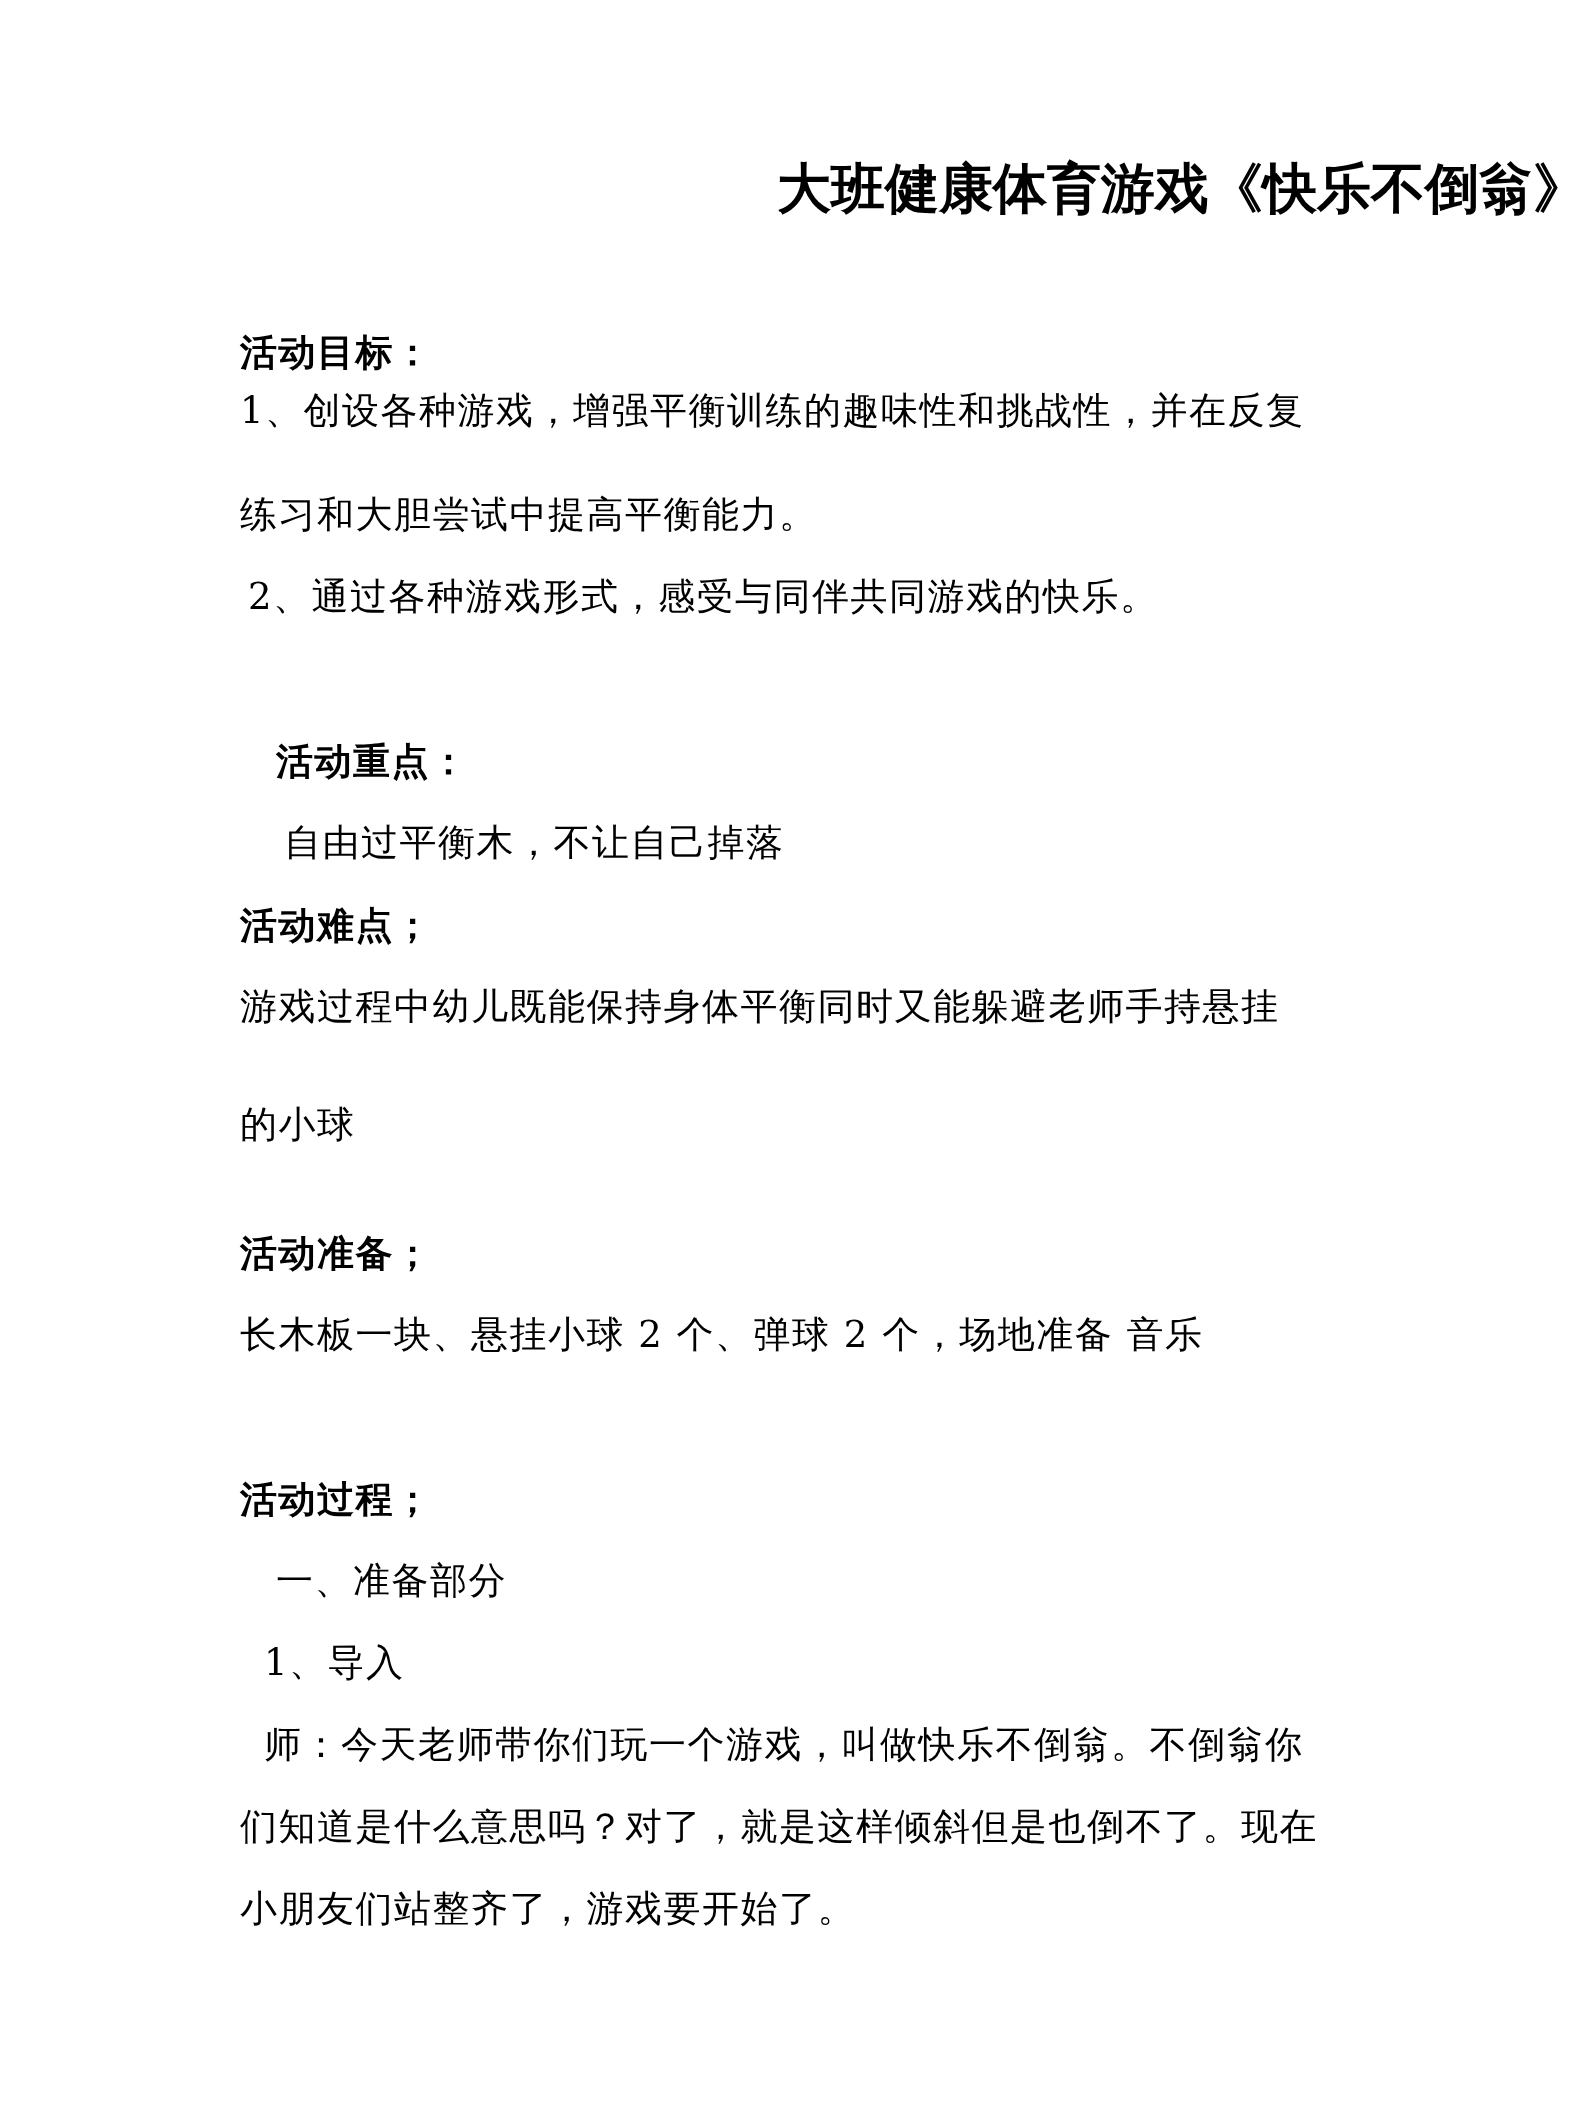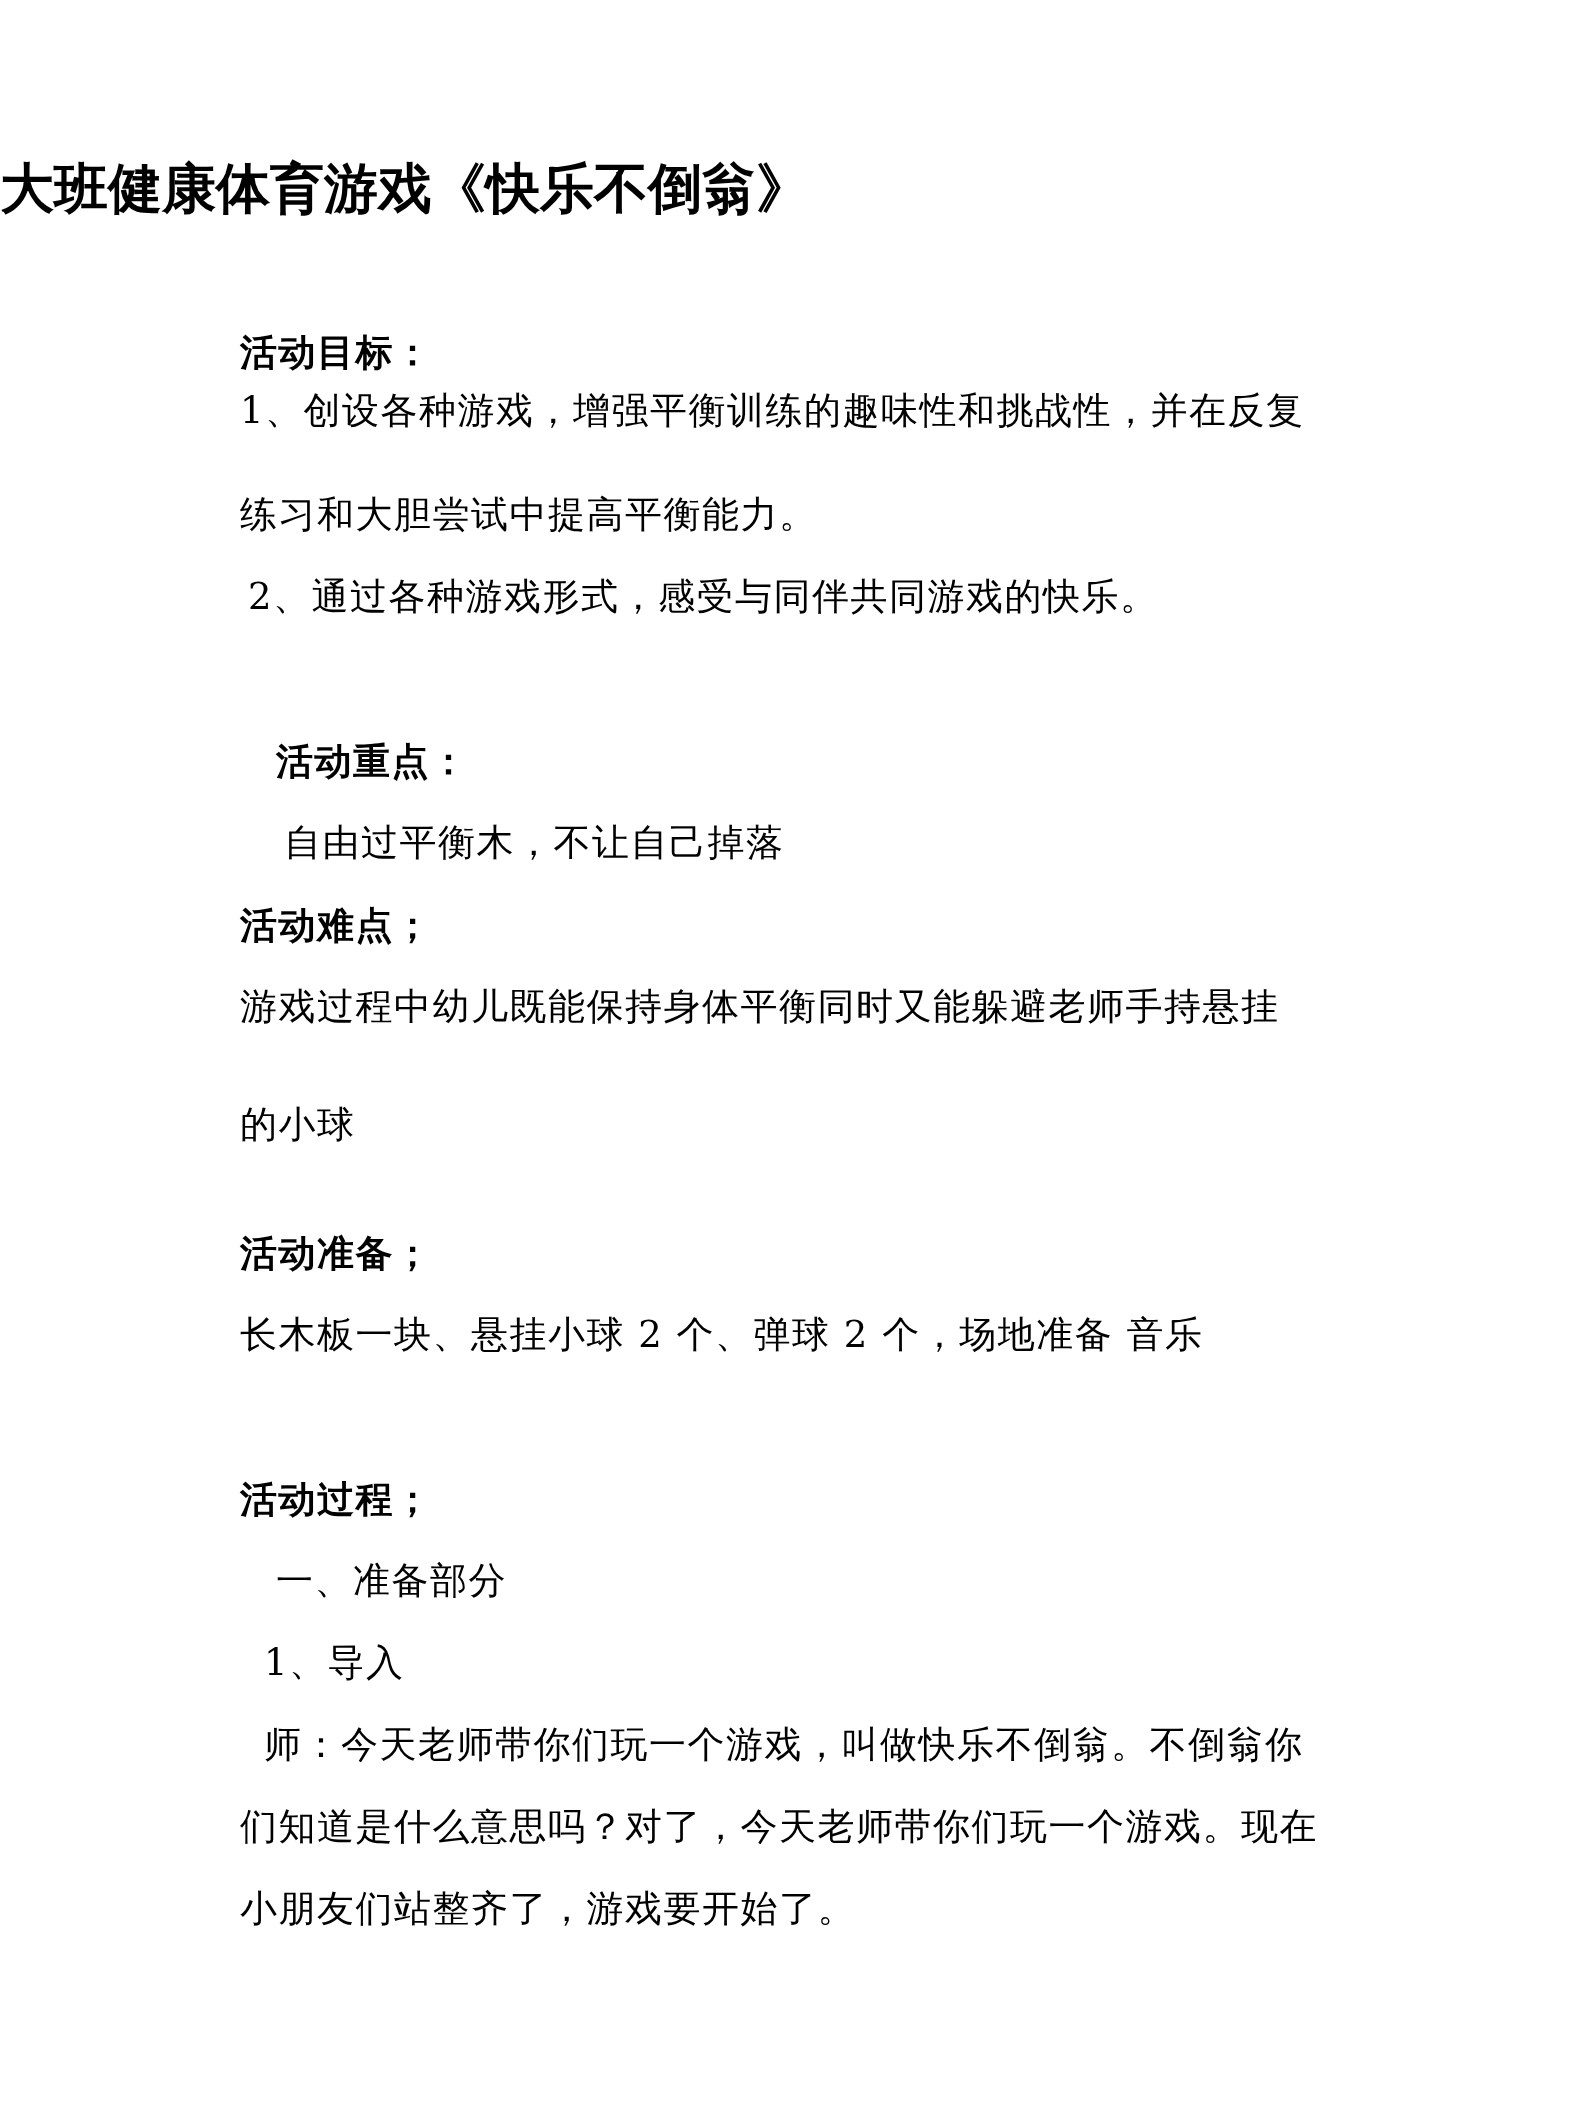--- a/index.html
+++ b/index.html
@@ -21,21 +21,21 @@
       top: 0;
       width: 1587px;
       height: 2113px;
       background: #ffffff;
     }
     .title {
       position: absolute;
       left: 0;
       top: 150px;
       width: 1587px;
-      text-align: left;
+      text-align: right;
       font-size: 54px;
       font-weight: bold;
       line-height: 76px;
       letter-spacing: 0px;
     }
     .content {
       position: absolute;
       left: 240px;
       top: 0;
       width: 1100px;
@@ -73,17 +73,17 @@
     <div class="line" style="top:982px;">游戏过程中幼儿既能保持身体平衡同时又能躲避老师手持悬挂</div>
     <div class="line" style="top:1064px;margin-top:36px;">的小球</div>
 
     <div class="line heading" style="top:1228px;">活动准备；</div>
     <div class="line" style="top:1310px;">长木板一块、悬挂小球 2 个、弹球 2 个，场地准备 音乐</div>
 
     <div class="line heading" style="top:1474px;">活动过程；</div>
     <div class="line" style="top:1556px; left:36px;">一、准备部分</div>
     <div class="line" style="top:1638px; left:24px;">1、导入</div>
     <div class="line" style="top:1720px; left:24px;">师：今天老师带你们玩一个游戏，叫做快乐不倒翁。不倒翁你</div>
-    <div class="line" style="top:1802px;">们知道是什么意思吗？对了，今天老师带你们玩一个游戏。现在</div>
+    <div class="line" style="top:1802px;">们知道是什么意思吗？对了，就是这样倾斜但是也倒不了。现在</div>
     <div class="line" style="top:1884px;">小朋友们站整齐了，游戏要开始了。</div>
 
   </div>
 </div>
 
 </body></html>

